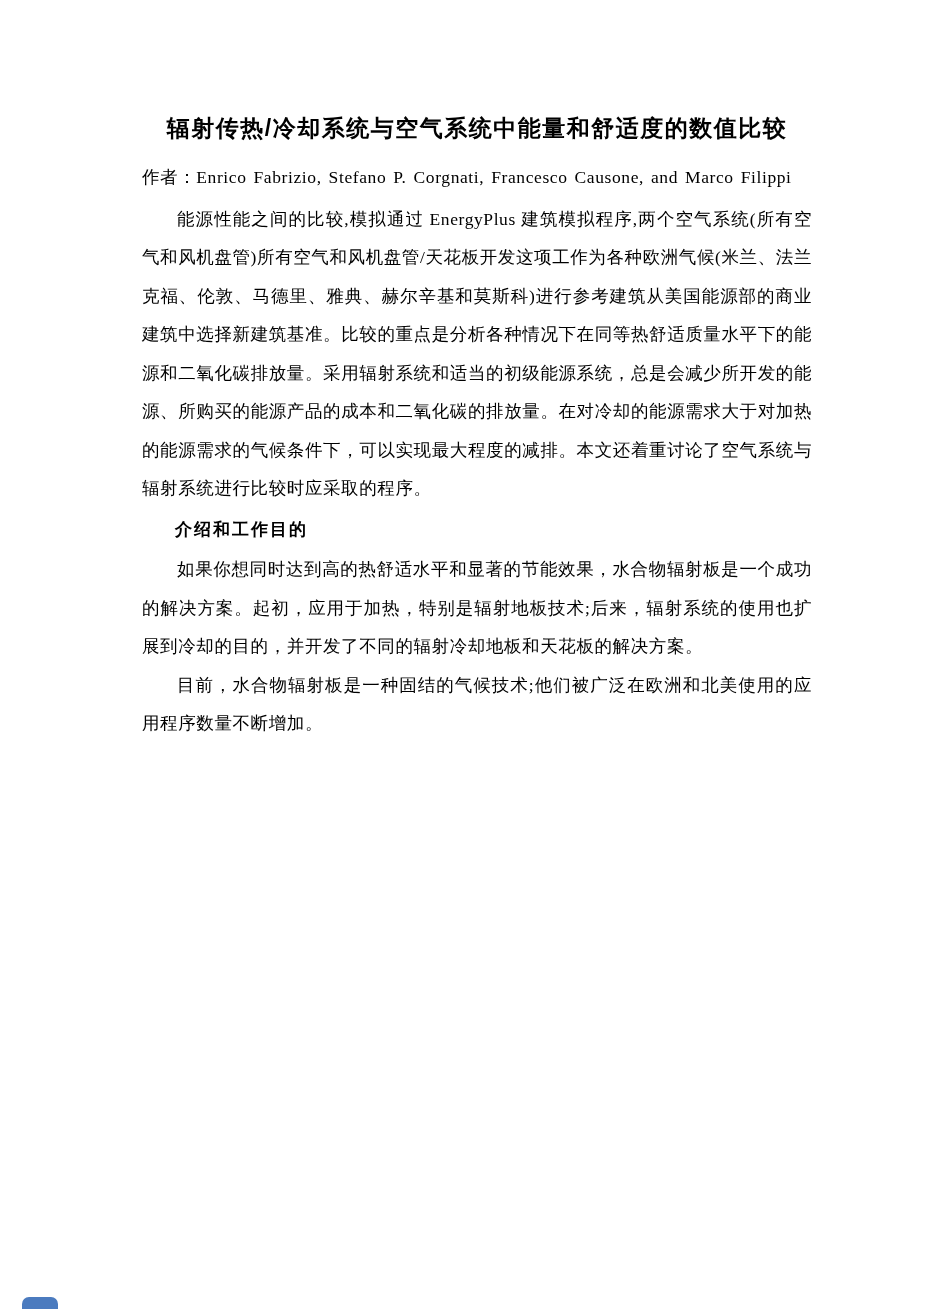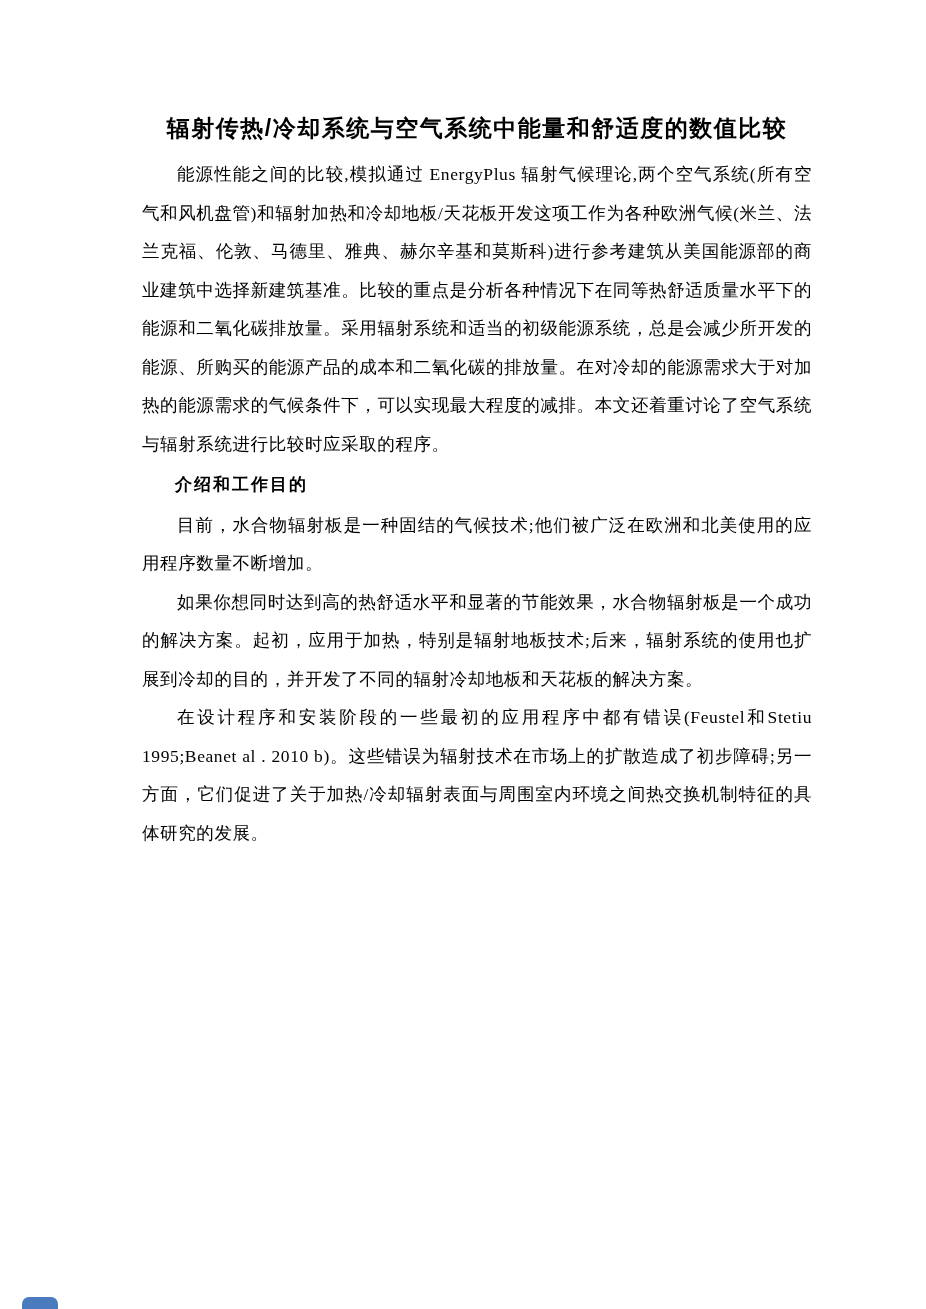--- a/index.html
+++ b/index.html
@@ -65,25 +65,25 @@
   }
 </style>
 </head>
 <body>
 
 <div class="page">
   <div class="content">
 
     <h1 class="doc-title">辐射传热/冷却系统与空气系统中能量和舒适度的数值比较</h1>
 
+    <p class="author">作者：Enrico Fabrizio, Stefano P. Corgnati, Francesco Causone, and Marco Filippi</p>
 
-    <p class="para">能源性能之间的比较,模拟通过 EnergyPlus 辐射气候理论,两个空气系统(所有空气和风机盘管)和辐射加热和冷却地板/天花板开发这项工作为各种欧洲气候(米兰、法兰克福、伦敦、马德里、雅典、赫尔辛基和莫斯科)进行参考建筑从美国能源部的商业建筑中选择新建筑基准。比较的重点是分析各种情况下在同等热舒适质量水平下的能源和二氧化碳排放量。采用辐射系统和适当的初级能源系统，总是会减少所开发的能源、所购买的能源产品的成本和二氧化碳的排放量。在对冷却的能源需求大于对加热的能源需求的气候条件下，可以实现最大程度的减排。本文还着重讨论了空气系统与辐射系统进行比较时应采取的程序。</p>
+    <p class="para">能源性能之间的比较,模拟通过 EnergyPlus 建筑模拟程序,两个空气系统(所有空气和风机盘管)所有空气和风机盘管/天花板开发这项工作为各种欧洲气候(米兰、法兰克福、伦敦、马德里、雅典、赫尔辛基和莫斯科)进行参考建筑从美国能源部的商业建筑中选择新建筑基准。比较的重点是分析各种情况下在同等热舒适质量水平下的能源和二氧化碳排放量。采用辐射系统和适当的初级能源系统，总是会减少所开发的能源、所购买的能源产品的成本和二氧化碳的排放量。在对冷却的能源需求大于对加热的能源需求的气候条件下，可以实现最大程度的减排。本文还着重讨论了空气系统与辐射系统进行比较时应采取的程序。</p>
 
     <h2 class="section-heading">介绍和工作目的</h2>
 
+    <p class="para">如果你想同时达到高的热舒适水平和显著的节能效果，水合物辐射板是一个成功的解决方案。起初，应用于加热，特别是辐射地板技术;后来，辐射系统的使用也扩展到冷却的目的，并开发了不同的辐射冷却地板和天花板的解决方案。</p>
     <p class="para">目前，水合物辐射板是一种固结的气候技术;他们被广泛在欧洲和北美使用的应用程序数量不断增加。</p>
-    <p class="para">如果你想同时达到高的热舒适水平和显著的节能效果，水合物辐射板是一个成功的解决方案。起初，应用于加热，特别是辐射地板技术;后来，辐射系统的使用也扩展到冷却的目的，并开发了不同的辐射冷却地板和天花板的解决方案。</p>
-    <p class="para">在设计程序和安装阶段的一些最初的应用程序中都有错误(Feustel和Stetiu 1995;Beanet al . 2010 b)。这些错误为辐射技术在市场上的扩散造成了初步障碍;另一方面，它们促进了关于加热/冷却辐射表面与周围室内环境之间热交换机制特征的具体研究的发展。</p>
 
   </div>
 
   <div class="corner-marker" style="background: rgb(75, 123, 191);"></div>
 </div>
 
 </body></html>

